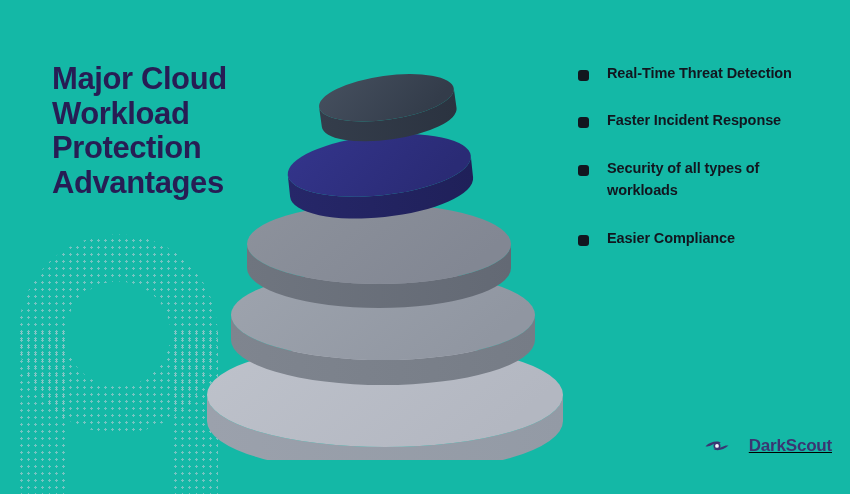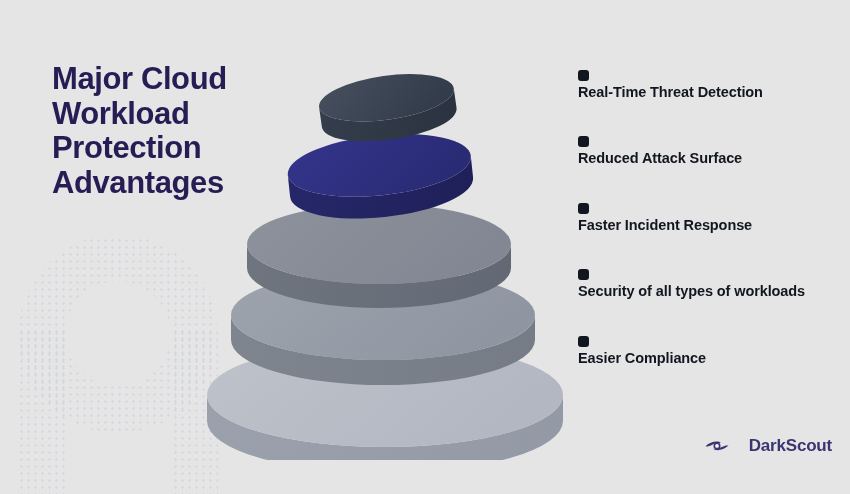--- a/index.html
+++ b/index.html
@@ -4,21 +4,21 @@
 <style>
   html, body {
     margin: 0;
     padding: 0;
     background: #ffffff;
   }
   #canvas {
     position: relative;
     width: 850px;
     height: 494px;
-    background: #e5e5e5;
+    background: #14b8a6;
     overflow: hidden;
     font-family: "Liberation Sans", sans-serif;
     -webkit-font-smoothing: antialiased;
   }
 
   
   #dot-arch {
     position: absolute;
     left: 18px;
     top: 216px;
@@ -77,21 +77,20 @@
   #bullet-list {
     position: absolute;
     left: 578px;
     top: 62px;
     width: 250px;
   }
   .bullet-row {
     display: flex;
     align-items: flex-start;
     margin-bottom: 25px;
-    flex-direction: column;
   }
   .bullet-row:last-child { margin-bottom: 9px; }
   .bullet-marker {
     flex: 0 0 auto;
     width: 11px;
     height: 11px;
     border-radius: 3px;
     background: #12161f;
     margin-top: 8px;
     margin-right: 18px;
@@ -105,20 +104,21 @@
   }
 
   
   #logo {
     position: absolute;
     right: 18px;
     bottom: 38px;
     display: flex;
     align-items: center;
     gap: 19px;
+    text-decoration: underline;
   }
   #logo-mark { display: block; }
   #logo-text {
     font-size: 17px;
     font-weight: 700;
     color: #3b3572;
     letter-spacing: -0.2px;
   }
 </style>
 </head>
@@ -211,24 +211,20 @@
     </svg>
   </div>
 
   <div id="bullet-list">
 
     <div class="bullet-row">
       <span class="bullet-marker"></span>
       <span class="bullet-text">Real-Time Threat Detection</span>
     </div>
 
-    <div class="bullet-row">
-      <span class="bullet-marker"></span>
-      <span class="bullet-text">Reduced Attack Surface</span>
-    </div>
 
     <div class="bullet-row">
       <span class="bullet-marker"></span>
       <span class="bullet-text">Faster Incident Response</span>
     </div>
 
     <div class="bullet-row">
       <span class="bullet-marker"></span>
       <span class="bullet-text">Security of all types of workloads</span>
     </div>

